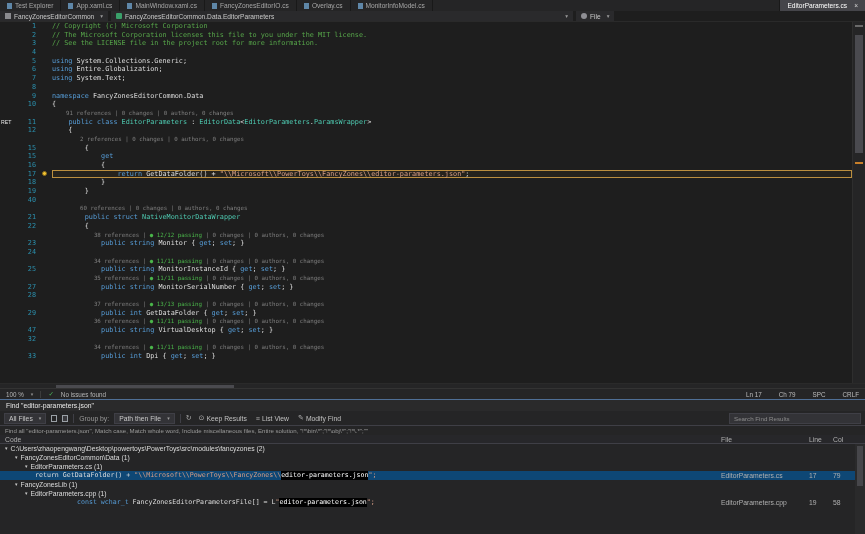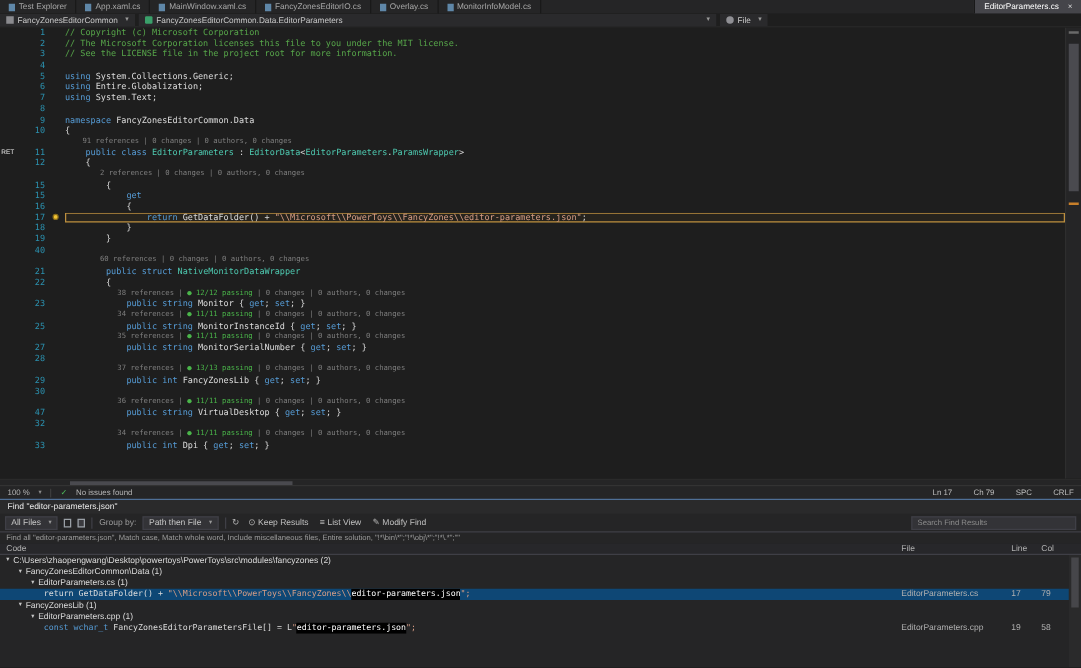--- a/index.html
+++ b/index.html
@@ -164,28 +164,28 @@
         <div class="erow"><span class="emargin"></span><span class="enum">16</span><span class="eglyph"></span><span class="ecode"><span class="tk-pl">            {</span></span></div>
         <div class="erow cur"><span class="emargin"></span><span class="enum">17</span><span class="eglyph"><span class="bulb"></span></span><span class="ecode"><span class="tk-pl">                </span><span class="tk-kw">return</span><span class="tk-pl"> GetDataFolder() + </span><span class="tk-st">"\\Microsoft\\PowerToys\\FancyZones\\editor-parameters.json"</span><span class="tk-pl">;</span></span></div>
         <div class="erow"><span class="emargin"></span><span class="enum">18</span><span class="eglyph"></span><span class="ecode"><span class="tk-pl">            }</span></span></div>
         <div class="erow"><span class="emargin"></span><span class="enum">19</span><span class="eglyph"></span><span class="ecode"><span class="tk-pl">        }</span></span></div>
         <div class="erow"><span class="emargin"></span><span class="enum">40</span><span class="eglyph"></span><span class="ecode"></span></div>
         <div class="erow"><span class="emargin"></span><span class="enum"></span><span class="eglyph"></span><span class="ecode lens"><span class="tk-ln">        60 references | 0 changes | 0 authors, 0 changes</span></span></div>
         <div class="erow"><span class="emargin"></span><span class="enum">21</span><span class="eglyph"></span><span class="ecode"><span class="tk-pl">        </span><span class="tk-kw">public struct </span><span class="tk-ty">NativeMonitorDataWrapper</span></span></div>
         <div class="erow"><span class="emargin"></span><span class="enum">22</span><span class="eglyph"></span><span class="ecode"><span class="tk-pl">        {</span></span></div>
         <div class="erow"><span class="emargin"></span><span class="enum"></span><span class="eglyph"></span><span class="ecode lens"><span class="tk-ln">            38 references | </span><span class="tk-ps">● 12/12 passing</span><span class="tk-ln"> | 0 changes | 0 authors, 0 changes</span></span></div>
         <div class="erow"><span class="emargin"></span><span class="enum">23</span><span class="eglyph"></span><span class="ecode"><span class="tk-pl">            </span><span class="tk-kw">public string </span><span class="tk-pl">Monitor { </span><span class="tk-kw">get</span><span class="tk-pl">; </span><span class="tk-kw">set</span><span class="tk-pl">; }</span></span></div>
+        <div class="erow"><span class="emargin"></span><span class="enum">24</span><span class="eglyph"></span><span class="ecode"></span></div>
         <div class="erow"><span class="emargin"></span><span class="enum"></span><span class="eglyph"></span><span class="ecode lens"><span class="tk-ln">            34 references | </span><span class="tk-ps">● 11/11 passing</span><span class="tk-ln"> | 0 changes | 0 authors, 0 changes</span></span></div>
         <div class="erow"><span class="emargin"></span><span class="enum">25</span><span class="eglyph"></span><span class="ecode"><span class="tk-pl">            </span><span class="tk-kw">public string </span><span class="tk-pl">MonitorInstanceId { </span><span class="tk-kw">get</span><span class="tk-pl">; </span><span class="tk-kw">set</span><span class="tk-pl">; }</span></span></div>
         <div class="erow"><span class="emargin"></span><span class="enum"></span><span class="eglyph"></span><span class="ecode lens"><span class="tk-ln">            35 references | </span><span class="tk-ps">● 11/11 passing</span><span class="tk-ln"> | 0 changes | 0 authors, 0 changes</span></span></div>
         <div class="erow"><span class="emargin"></span><span class="enum">27</span><span class="eglyph"></span><span class="ecode"><span class="tk-pl">            </span><span class="tk-kw">public string </span><span class="tk-pl">MonitorSerialNumber { </span><span class="tk-kw">get</span><span class="tk-pl">; </span><span class="tk-kw">set</span><span class="tk-pl">; }</span></span></div>
         <div class="erow"><span class="emargin"></span><span class="enum">28</span><span class="eglyph"></span><span class="ecode"></span></div>
         <div class="erow"><span class="emargin"></span><span class="enum"></span><span class="eglyph"></span><span class="ecode lens"><span class="tk-ln">            37 references | </span><span class="tk-ps">● 13/13 passing</span><span class="tk-ln"> | 0 changes | 0 authors, 0 changes</span></span></div>
-        <div class="erow"><span class="emargin"></span><span class="enum">29</span><span class="eglyph"></span><span class="ecode"><span class="tk-pl">            </span><span class="tk-kw">public int </span><span class="tk-pl">FancyZonesLib { </span><span class="tk-kw">get</span><span class="tk-pl">; </span><span class="tk-kw">set</span><span class="tk-pl">; }</span></span></div>
-        <div class="erow"><span class="emargin"></span><span class="enum">30</span><span class="eglyph"></span><span class="ecode"></span></div>
+        <div class="erow"><span class="emargin"></span><span class="enum">29</span><span class="eglyph"></span><span class="ecode"><span class="tk-pl">            </span><span class="tk-kw">public int </span><span class="tk-pl">GetDataFolder { </span><span class="tk-kw">get</span><span class="tk-pl">; </span><span class="tk-kw">set</span><span class="tk-pl">; }</span></span></div>
         <div class="erow"><span class="emargin"></span><span class="enum"></span><span class="eglyph"></span><span class="ecode lens"><span class="tk-ln">            36 references | </span><span class="tk-ps">● 11/11 passing</span><span class="tk-ln"> | 0 changes | 0 authors, 0 changes</span></span></div>
         <div class="erow"><span class="emargin"></span><span class="enum">47</span><span class="eglyph"></span><span class="ecode"><span class="tk-pl">            </span><span class="tk-kw">public string </span><span class="tk-pl">VirtualDesktop { </span><span class="tk-kw">get</span><span class="tk-pl">; </span><span class="tk-kw">set</span><span class="tk-pl">; }</span></span></div>
         <div class="erow"><span class="emargin"></span><span class="enum">32</span><span class="eglyph"></span><span class="ecode"></span></div>
         <div class="erow"><span class="emargin"></span><span class="enum"></span><span class="eglyph"></span><span class="ecode lens"><span class="tk-ln">            34 references | </span><span class="tk-ps">● 11/11 passing</span><span class="tk-ln"> | 0 changes | 0 authors, 0 changes</span></span></div>
         <div class="erow"><span class="emargin"></span><span class="enum">33</span><span class="eglyph"></span><span class="ecode"><span class="tk-pl">            </span><span class="tk-kw">public int </span><span class="tk-pl">Dpi { </span><span class="tk-kw">get</span><span class="tk-pl">; </span><span class="tk-kw">set</span><span class="tk-pl">; }</span></span></div>
       </div>
     <div class="vscroll">
       <div class="vthumb"></div>
       <div class="vmark grey"></div>
       <div class="vmark orange"></div>
@@ -290,21 +290,21 @@
           <span class="fpad"></span>
         </div>
         <div class="frow">
           <span class="fcode" style="padding-left: 25px;"><span class="fex">▾</span><span class="flab">EditorParameters.cpp (1)</span></span>
           <span class="ffile"></span>
           <span class="fline"></span>
           <span class="fcol"></span>
           <span class="fpad"></span>
         </div>
         <div class="frow">
-          <span class="fcode mono" style="padding-left: 35px;"><span class="tk-kw">const wchar_t </span><span class="tk-pl">FancyZonesEditorParametersFile[] = L</span><span class="tk-st">"</span><span class="tk-hl">editor-parameters.json</span><span class="tk-st">";</span></span>
+          <span class="fcode mono" style="padding-left: 35px; margin-left: 42px;"><span class="tk-kw">const wchar_t </span><span class="tk-pl">FancyZonesEditorParametersFile[] = L</span><span class="tk-st">"</span><span class="tk-hl">editor-parameters.json</span><span class="tk-st">";</span></span>
           <span class="ffile">EditorParameters.cpp</span>
           <span class="fline">19</span>
           <span class="fcol">58</span>
           <span class="fpad"></span>
         </div>
         <div class="findscroll">
         <div class="findthumb"></div>
       </div>
     </div>
   </div>

